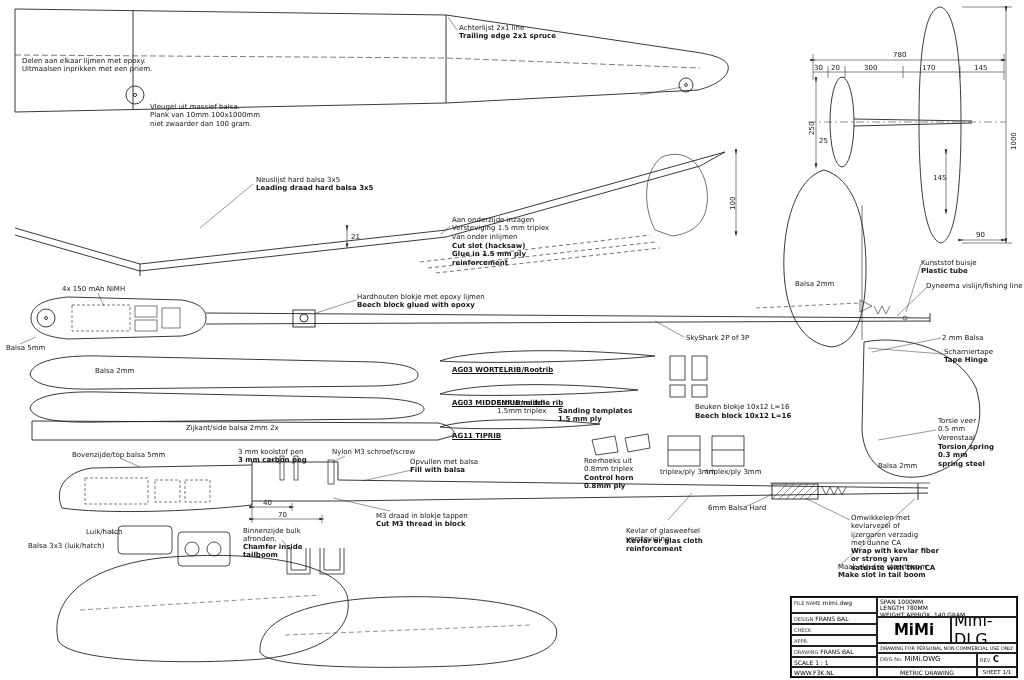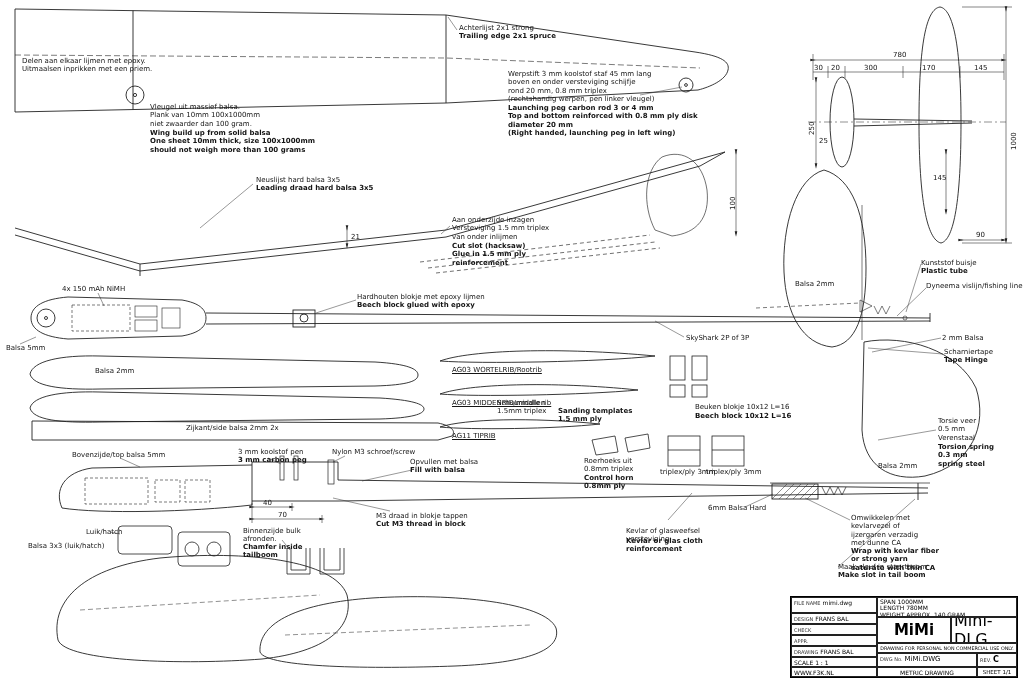--- a/index.html
+++ b/index.html
@@ -1,21 +1,21 @@
 <!DOCTYPE html>
 <html><head>
 <meta charset="utf-8">
 <style>
   html,body{margin:0;padding:0;background:#e8e8e8;}
   #sheet{position:relative;width:1024px;height:680px;background:#ffffff;overflow:hidden;
          font-family:"DejaVu Sans",sans-serif;}
   svg{position:absolute;left:0;top:0;}
   .t{position:absolute;font-size:7px;line-height:1.18;color:#141414;white-space:pre-line;z-index:3;}
   .b{font-weight:700;}
-  .u{font-weight:400;text-decoration:underline;}
+  .u{font-weight:700;text-decoration:underline;}
   .dim{position:absolute;font-size:7px;color:#141414;z-index:3;}
   .v{transform:rotate(-90deg);transform-origin:0 0;}
   .url{position:absolute;left:533px;top:585px;font-family:"DejaVu Sans Mono",monospace;
        font-size:10.5px;color:#000;z-index:3;}
   
   .tb{position:absolute;left:790px;top:596px;width:226px;height:80px;border:1.5px solid #000;
       background:#fff;z-index:4;}
   .c{position:absolute;border:0.6px solid #222;font-size:6px;color:#000;padding:1px 2px;
      box-sizing:border-box;overflow:hidden;}
   .tiny{font-size:5px;color:#333;margin-right:2px;}
@@ -209,38 +209,27 @@
     <line x1="936" y1="430" x2="878" y2="440"></line>
   </g>
 </svg>
 
 <div class="t" style="left:22px;top:57px">Delen aan elkaar lijmen met epoxy.
 Uitmaalsen inprikken met een priem.</div>
 
 <div class="t" style="left:150px;top:103px">Vleugel uit massief balsa.
 Plank van 10mm 100x1000mm
 niet zwaarder dan 100 gram.</div>
-<div class="t b" style="left:150px;top:129px">Wing build up from solid balsa
-One sheet 10mm thick, size 100x1000mm
-should not weigh more than 100 grams</div>
 
 <div class="t" style="left:256px;top:176px">Neuslijst hard balsa 3x5</div>
 <div class="t b" style="left:256px;top:184px">Leading draad hard balsa 3x5</div>
 
-<div class="t" style="left:459px;top:24px">Achterlijst 2x1 strong</div>
+<div class="t" style="left:459px;top:24px">Achterlijst 2x1 line</div>
 <div class="t b" style="left:459px;top:32px">Trailing edge 2x1 spruce</div>
 
-<div class="t" style="left:508px;top:70px">Werpstift 3 mm koolstof staf 45 mm lang
-boven en onder versteviging schijfje
-rond 20 mm, 0.8 mm triplex
-(rechtshandig werpen, pen linker vleugel)</div>
-<div class="t b" style="left:508px;top:104px">Launching peg carbon rod 3 or 4 mm
-Top and bottom reinforced with 0.8 mm ply disk
-diameter 20 mm
-(Right handed, launching peg in left wing)</div>
 
 <div class="t" style="left:452px;top:216px">Aan onderzijde inzagen
 Versteviging 1.5 mm triplex
 van onder inlijmen</div>
 <div class="t b" style="left:452px;top:242px">Cut slot (hacksaw)
 Glue in 1.5 mm ply
 reinforcement</div>
 
 <div class="t" style="left:62px;top:285px">4x 150 mAh NiMH</div>
 <div class="t" style="left:6px;top:344px">Balsa 5mm</div>

